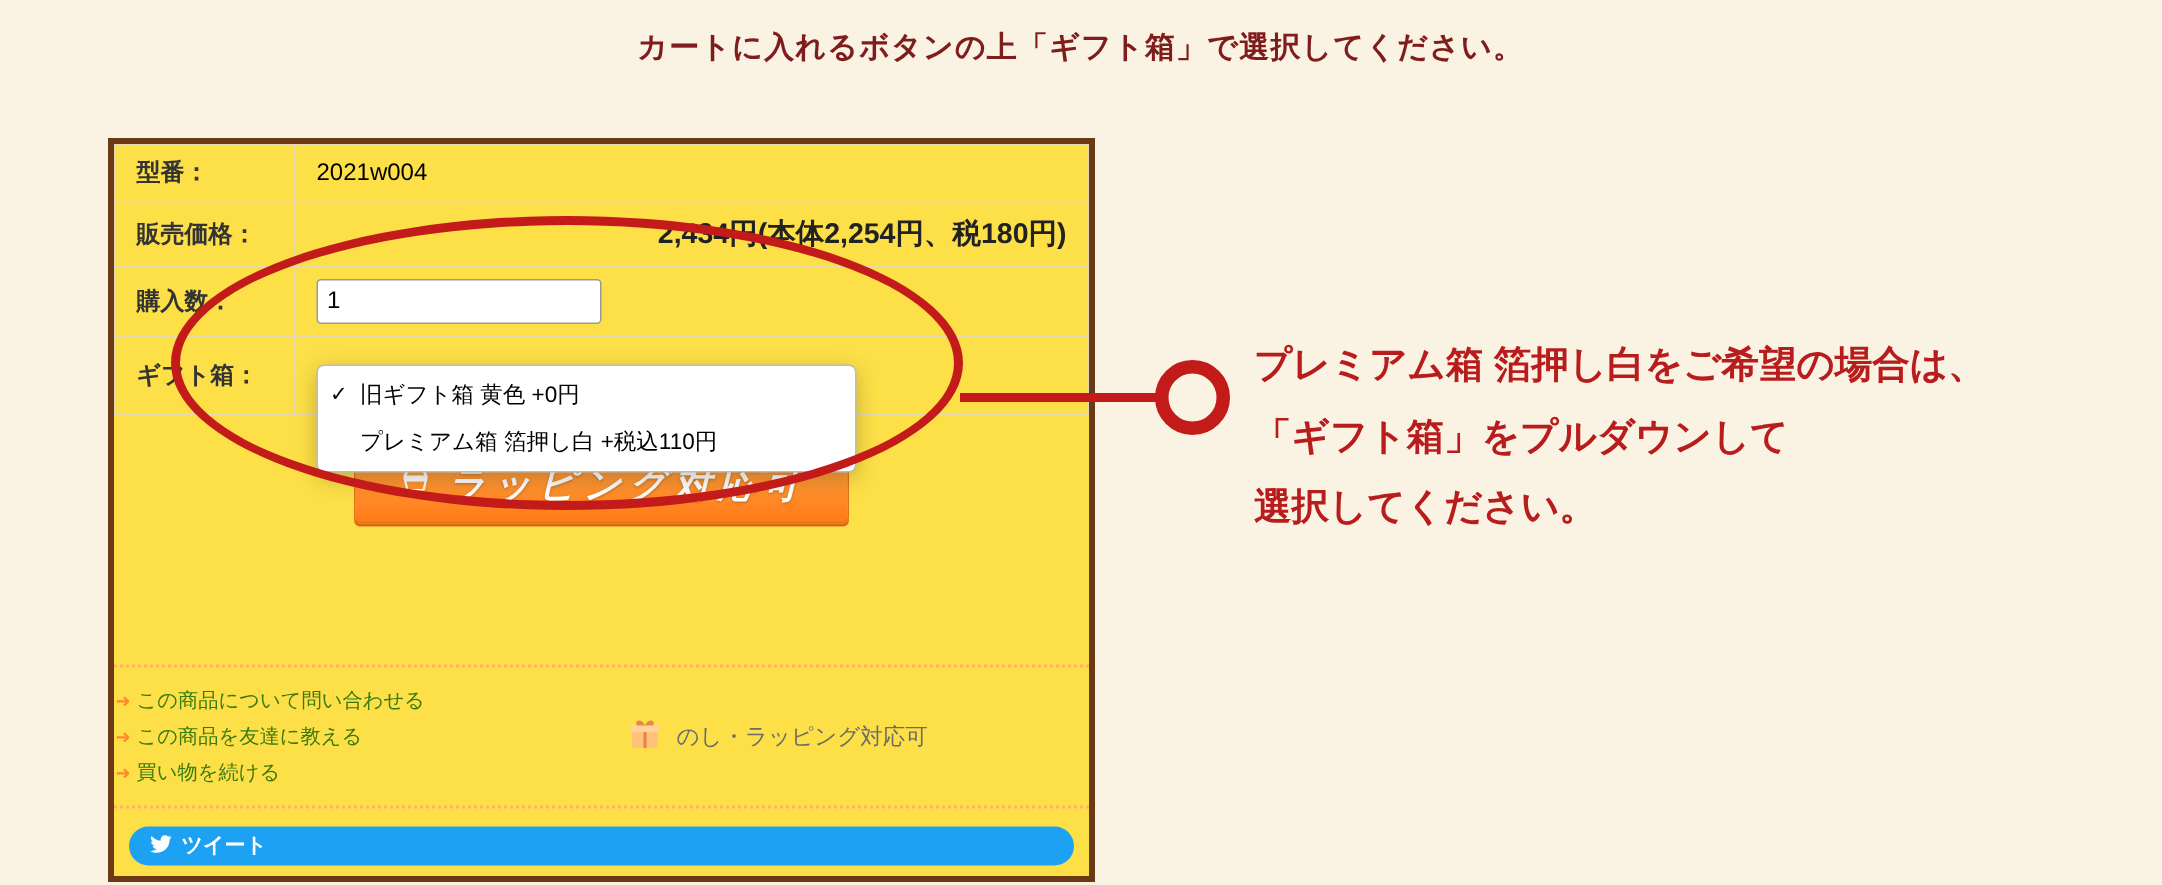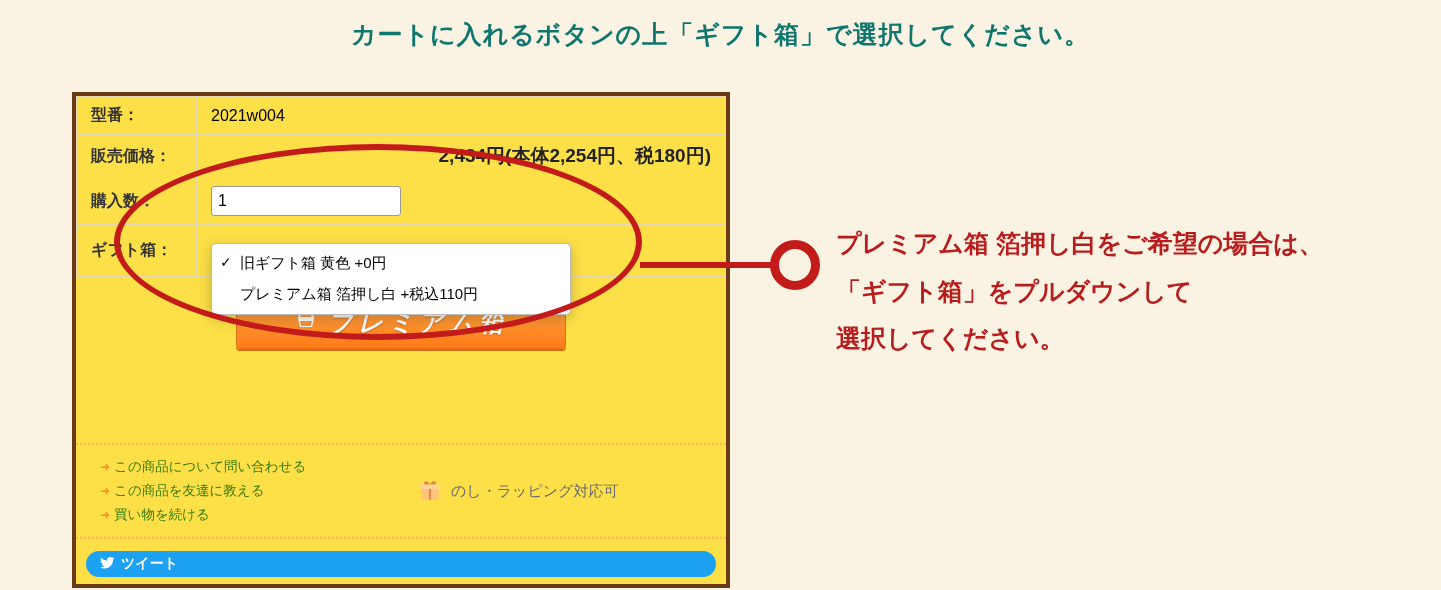--- a/index.html
+++ b/index.html
@@ -8,23 +8,23 @@
     padding: 0;
     background: #FAF3E3;
     font-family: "Hiragino Kaku Gothic ProN", Meiryo, sans-serif;
     width: 1441px;
     height: 590px;
     position: relative;
     overflow: hidden;
   }
   .page-title {
     text-align: center;
-    font-size: 25px;
-    font-weight: 700;
-    color: #0f766e;
+    font-size: 20px;
+    font-weight: 700;
+    color: #7f1d1d;
     letter-spacing: .04em;
     margin: 18px 0 26px 0;
   }
   .screenshot-box {
     position: absolute;
     left: 72px;
     top: 92px;
     width: 658px;
     height: 496px;
     background: #fde047;
@@ -105,21 +105,21 @@
     font-style: italic;
     letter-spacing: .18em;
     text-shadow: 0 1px 2px rgba(0,0,0,.25);
     cursor: pointer;
   }
   .cart-btn svg { width:24px; height:24px; fill:#fff;}
   .links-area {
     display: flex;
     border-top: 2px dotted #FFB262;
     border-bottom: 2px dotted #FFB262;
-    padding: 10px 24px;
+    padding: 10px 1px;
     margin: 70px 0 0 0;
     gap: 32px;
   }
   .links-col { flex: 1; }
   .arrow-link {
     display: block;
     font-size: 13.5px;
     color: #3B7A12;
     padding: 3px 0;
     cursor: pointer;
@@ -227,21 +227,21 @@
   </tbody>
     </table>
 
   <div class="cart-btn-row">
     <button class="cart-btn">
       <span>
         <svg viewBox="0 0 24 24">
             <path d="M7 4h2l-3 6h12l-3-6h2l3 6v2l-2 8H6l-2-8v-2l3-6zM6 14l1.2 5h9.6L18 14H6z"></path>
           </svg>
       </span>
-      <span>プレミアム箱</span>
+      <span>ラッピング対応可</span>
     </button>
   </div>
 
   <div class="links-area">
     <div class="links-col">
       <span class="arrow-link">この商品について問い合わせる</span>
       <span class="arrow-link">この商品を友達に教える</span>
       <span class="arrow-link">買い物を続ける</span>
     </div>
     <div class="wrap-col">

